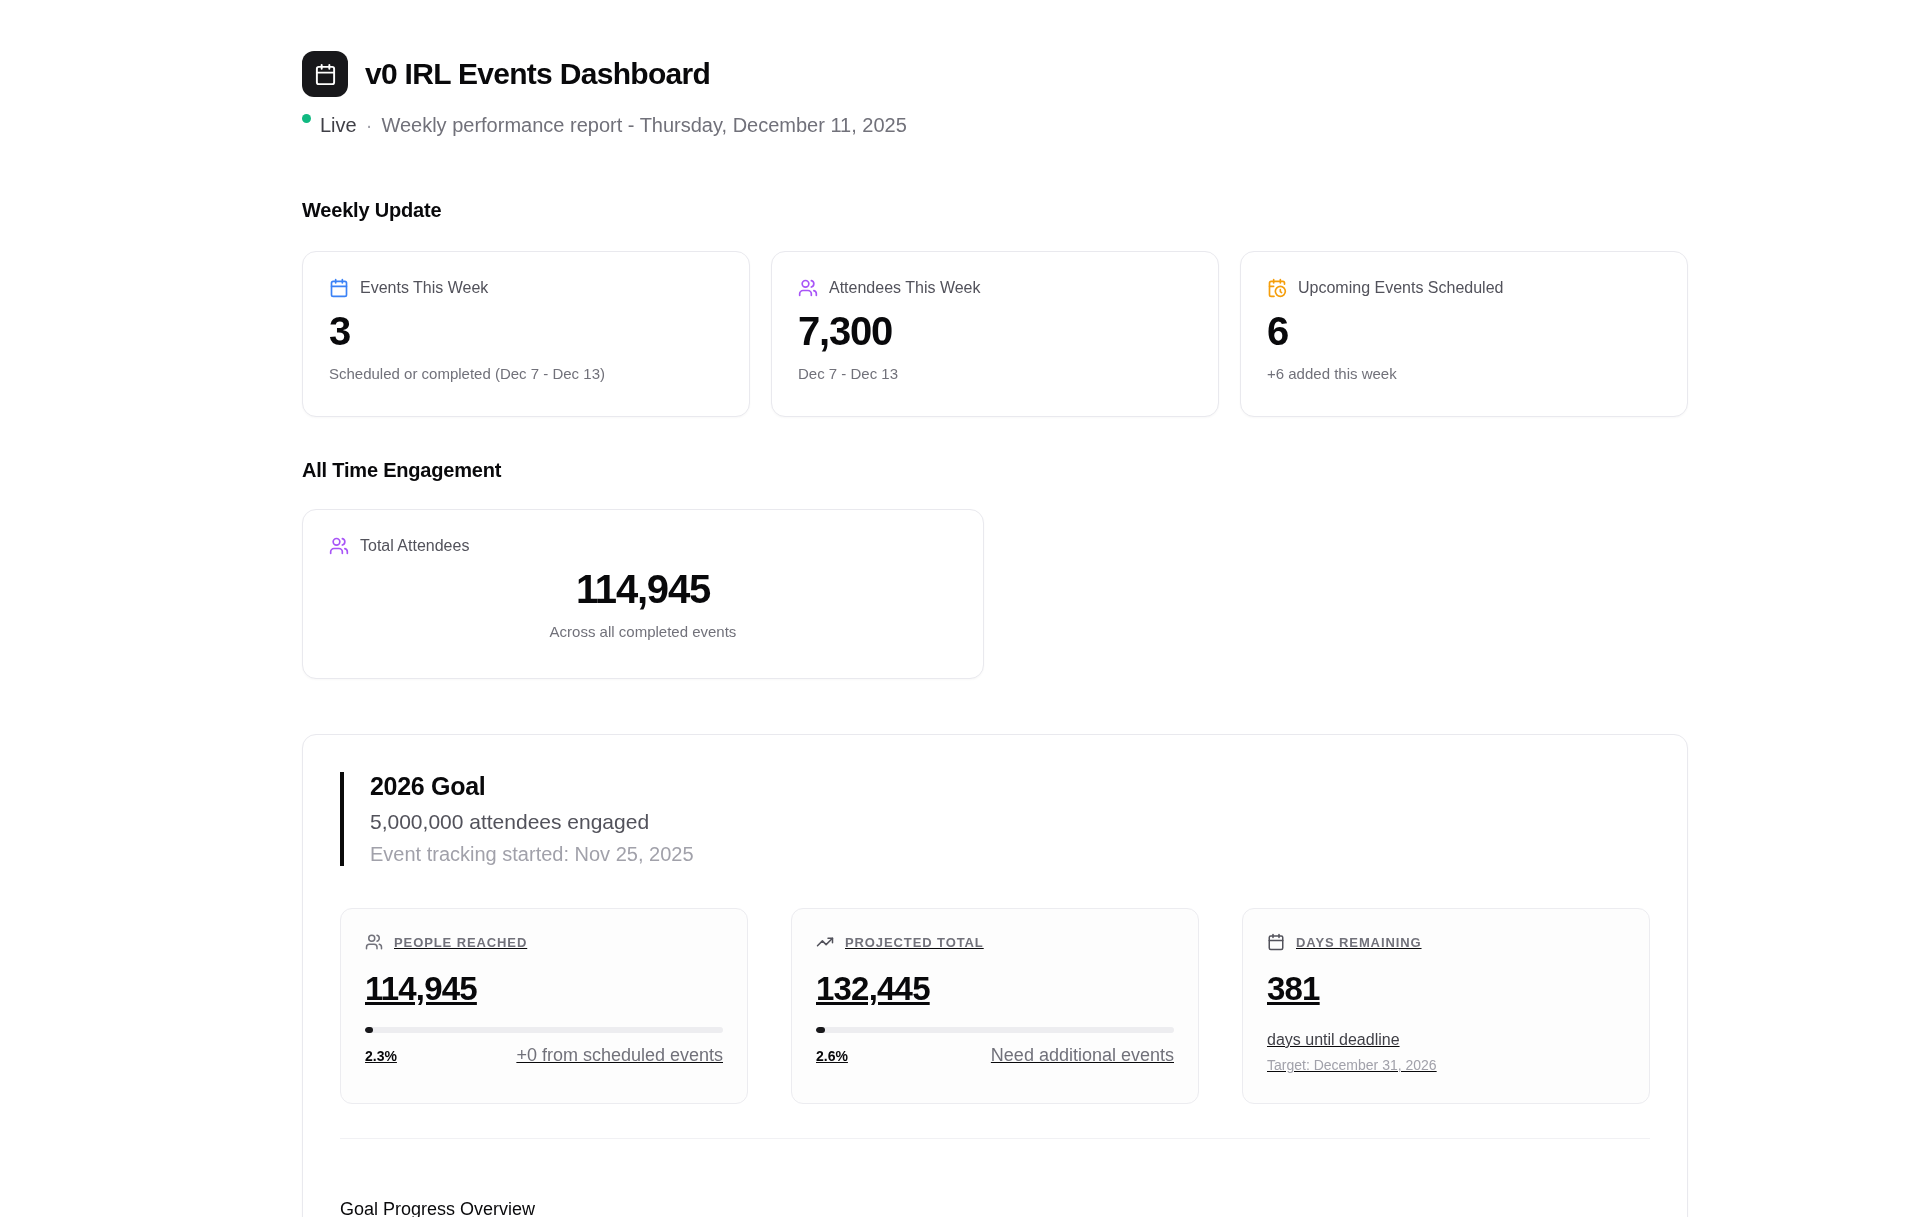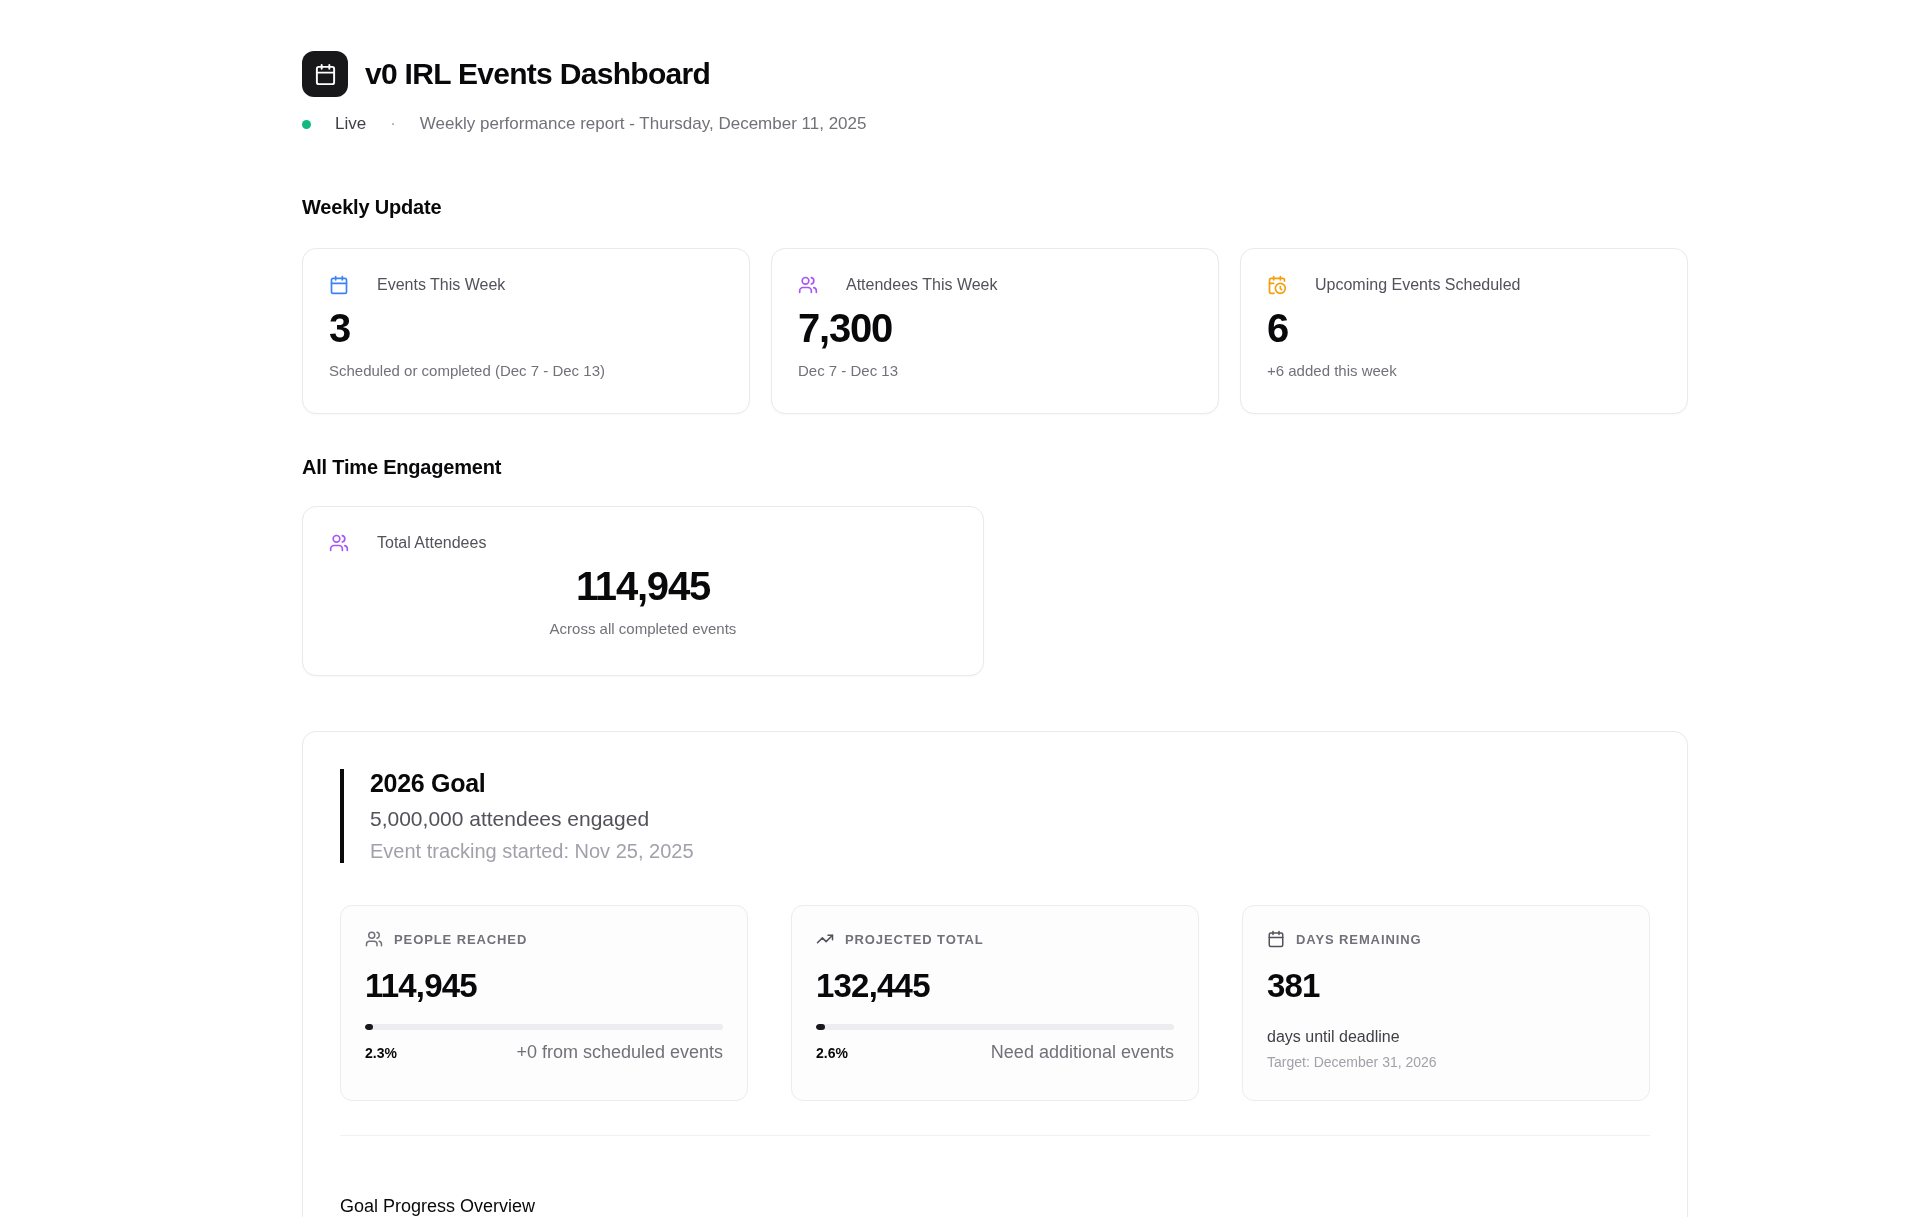--- a/index.html
+++ b/index.html
@@ -11,56 +11,56 @@
   }
   .container { position:absolute; left:302px; top:0; width:1386px; }
 
   
   .header-row { margin-top:51px; display:flex; align-items:center; gap:17px; }
   .logo { width:46px; height:46px; background:#18181b; border-radius:12px;
           display:flex; align-items:center; justify-content:center; flex:0 0 auto; }
   .logo svg { width:23px; height:23px; color:#ffffff; }
   .page-title { font-size:30px; font-weight:700; letter-spacing:-0.7px; color:#09090b; }
 
-  .live-row { margin-top:17px; display:flex; align-items:center; gap:24px; font-size:17px; }
+  .live-row { margin-top:17px; display:flex; gap:9px; font-size:20px; }
   .live-dot { width:9px; height:9px; border-radius:50%; background:#10b981; flex:0 0 auto; }
   .live-label { color:#3f3f46; }
   .live-sep { color:#a1a1aa; }
   .live-subtitle { color:#71717a; }
 
   .section-heading { font-size:20px; font-weight:700; color:#09090b; letter-spacing:-0.2px; }
   .heading-weekly { margin-top:62px; }
   .heading-alltime { margin-top:42px; }
 
   
   .grid-3 { margin-top:29px; display:grid; grid-template-columns:repeat(3,1fr); gap:21px; }
   .grid-2 { margin-top:27px; display:grid; grid-template-columns:repeat(2,1fr); gap:22px;text-align:center; }
   .card { background:#ffffff; border:1px solid #e9e9ee; border-radius:14px;
           padding:26px; height:166px; box-shadow:0 1px 2px rgba(0,0,0,0.03); }
   .grid-2 .card { height:170px; }
-  .card-label-row { display:flex; align-items:center; gap:28px; font-size:16px; color:#52525b; }
+  .card-label-row { display:flex; align-items:center; gap:11px; font-size:16px; color:#52525b; }
   .card-label-row svg { width:20px; height:20px; flex:0 0 auto; }
   .icon-blue   { color:#3b82f6; }
   .icon-purple { color:#a855f7; }
   .icon-orange { color:#f59e0b; }
   .icon-green  { color:#10b981; }
   .icon-gray   { color:#71717a; }
   .icon-dark   { color:#52525b; }
   .card-value { margin-top:11px; font-size:40px; font-weight:700; letter-spacing:-1.2px; color:#09090b; }
   .card-caption { margin-top:11px; font-size:15px; color:#71717a; }
 
   
   .goal-card { margin-top:55px; background:#ffffff; border:1px solid #e9e9ee; border-radius:14px;
                padding:37px; height:562px; box-shadow:0 1px 2px rgba(0,0,0,0.03); }
   .goal-header { border-left:4px solid #0a0a0a; padding-left:26px; }
   .goal-title { font-size:25px; font-weight:700; letter-spacing:-0.3px; color:#09090b; }
   .goal-subtitle { margin-top:9px; font-size:21px; color:#52525b; }
   .goal-note { margin-top:9px; font-size:20px; color:#a1a1aa; }
 
-  .goal-grid { margin-top:42px; display:grid; grid-template-columns:repeat(3,1fr); gap:43px; }
+  .goal-grid { margin-top:42px; display:grid; grid-template-columns:repeat(3,1fr); gap:43px;text-decoration:underline; }
   .stat-card { background:#fdfdfd; border:1px solid #ececf0; border-radius:12px;
                padding:24px; height:196px; }
   .stat-label-row { display:flex; align-items:center; gap:11px; font-size:13px; font-weight:600;
                     letter-spacing:0.9px; color:#71717a; text-transform:uppercase; }
   .stat-label-row svg { width:18px; height:18px; flex:0 0 auto; }
   .stat-value { margin-top:19px; font-size:33px; font-weight:700; letter-spacing:-0.8px; color:#09090b; }
   .progress-track { margin-top:19px; height:6px; border-radius:99px; background:#ededf0; overflow:hidden; }
   .progress-fill { height:100%; background:#18181b; border-radius:99px; }
   .stat-meta { margin-top:12px; display:flex; justify-content:space-between; align-items:baseline; }
   .stat-pct { font-size:14px; font-weight:700; color:#09090b; }

